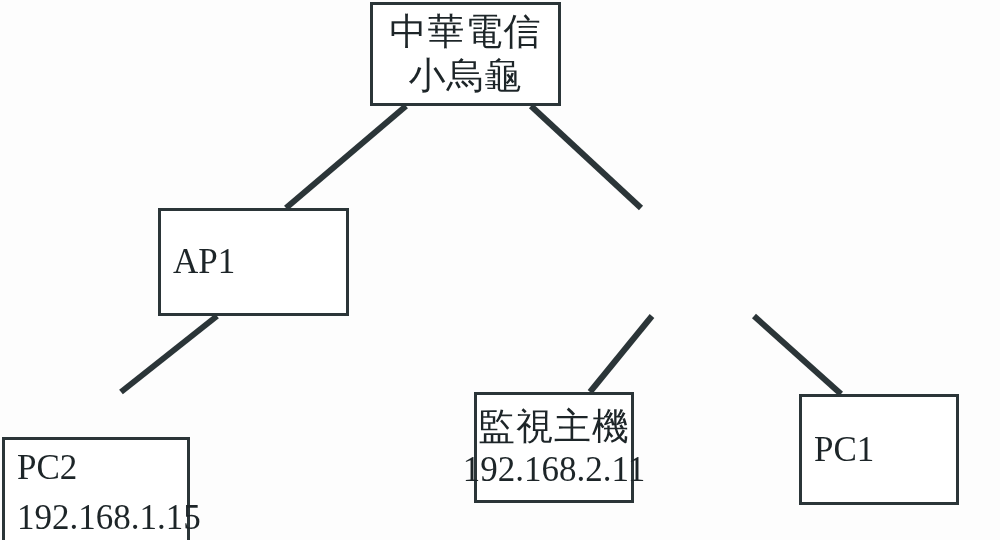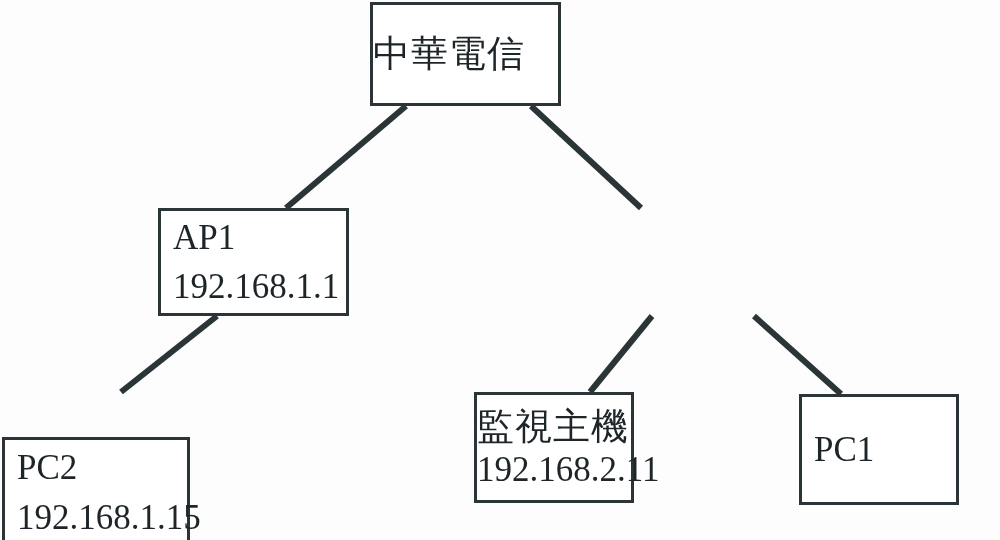--- a/index.html
+++ b/index.html
@@ -38,20 +38,21 @@
     white-space: nowrap;
     line-height: 1.18;
   }
   .node.latin {
     align-items: flex-start;
     padding-left: 12px;
     font-size: 35px;
     gap: 8px;
   }
   .node.cjk {
+    align-items: center;
     font-size: 37px;
   }
   .node.cjk .line {
     font-family: "DejaVu Sans", "Liberation Sans", sans-serif;
     letter-spacing: 1px;
   }
   .node.cjk .line.num {
     font-family: Liberation Serif, serif;
     letter-spacing: 0;
     font-size: 35px;
@@ -73,25 +74,25 @@
   <svg id="edges" viewBox="0 0 1000 540" xmlns="http://www.w3.org/2000/svg">
     <line x1="406" y1="106" x2="286" y2="208" stroke="#2b3538" stroke-width="6" stroke-linecap="butt"></line>
     <line x1="531" y1="106" x2="641" y2="208" stroke="#2b3538" stroke-width="6" stroke-linecap="butt"></line>
     <line x1="217" y1="316" x2="121" y2="392" stroke="#2b3538" stroke-width="6" stroke-linecap="butt"></line>
     <line x1="652" y1="316" x2="590" y2="392" stroke="#2b3538" stroke-width="6" stroke-linecap="butt"></line>
     <line x1="754" y1="316" x2="841" y2="394" stroke="#2b3538" stroke-width="6" stroke-linecap="butt"></line>
   </svg>
 
   <div class="node cjk" id="node-modem">
     <span class="line">中華電信</span>
+    <span class="line">小烏龜</span>
   </div>
 
   <div class="node latin" id="node-ap1">
     <span class="line">AP1</span>
-    <span class="line">192.168.1.1</span>
   </div>
 
 
   <div class="node latin" id="node-pc2">
     <span class="line">PC2</span>
     <span class="line">192.168.1.15</span>
   </div>
 
   <div class="node cjk" id="node-monitor">
     <span class="line">監視主機</span>

